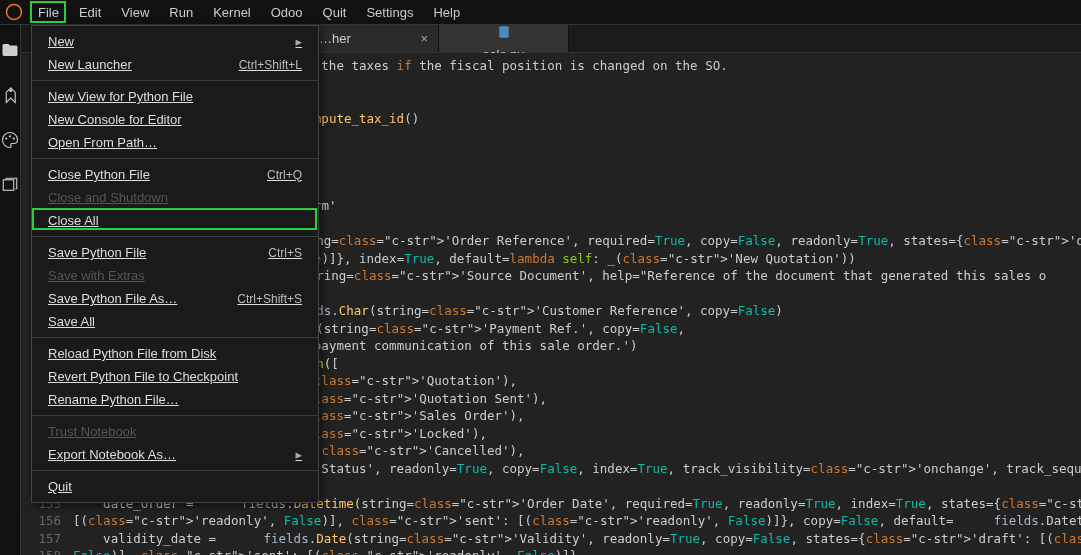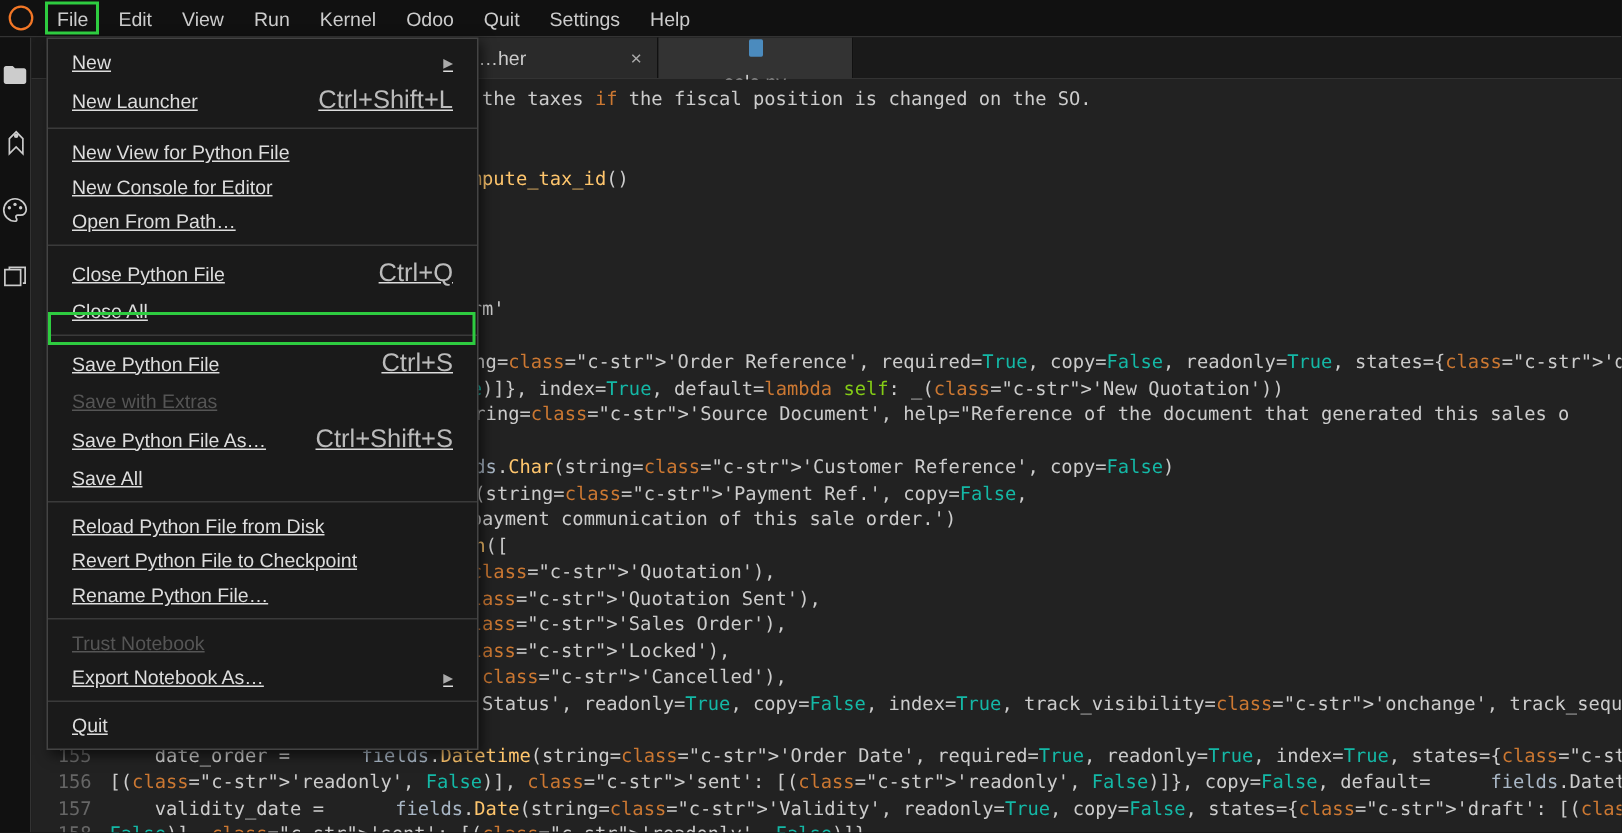--- a/index.html
+++ b/index.html
@@ -134,21 +134,21 @@
   min-height: 20px;
   text-decoration: underline;
 }
 .dropdown-item.disabled { color: #555; cursor: default; }
 .dropdown-item .submenu-arrow { color: #aaa; }
 .dropdown-sep {
   height: 1px;
   background: #3a3a3a;
   margin: 4px 0;
 }
-.kbd { color: #bbb; font-size: 17px; }
+.kbd { color: #bbb; font-size: 12px; }
 
 .highlight-box {
   position: absolute;
   border: 2px solid #2ecc40;
   pointer-events: none;
   z-index: 200;
 }
 
 .c-kw { color: #cc7832; }
 .c-self { color: #84cc16; }
@@ -310,20 +310,23 @@
       <span>New Console for Editor</span>
     </div>
     <div class="dropdown-item">
       <span>Open From Path…</span>
     </div>
     <div class="dropdown-sep"></div>
     <div class="dropdown-item">
       <span>Close Python File</span>
       <span class="kbd">Ctrl+Q</span>
     </div>
+    <div class="dropdown-item disabled">
+      <span>Close and Shutdown</span>
+    </div>
     <div class="dropdown-item">
       <span>Close All</span>
     </div>
     <div class="dropdown-sep"></div>
     <div class="dropdown-item">
       <span>Save Python File</span>
       <span class="kbd">Ctrl+S</span>
     </div>
     <div class="dropdown-item disabled">
       <span>Save with Extras</span>

